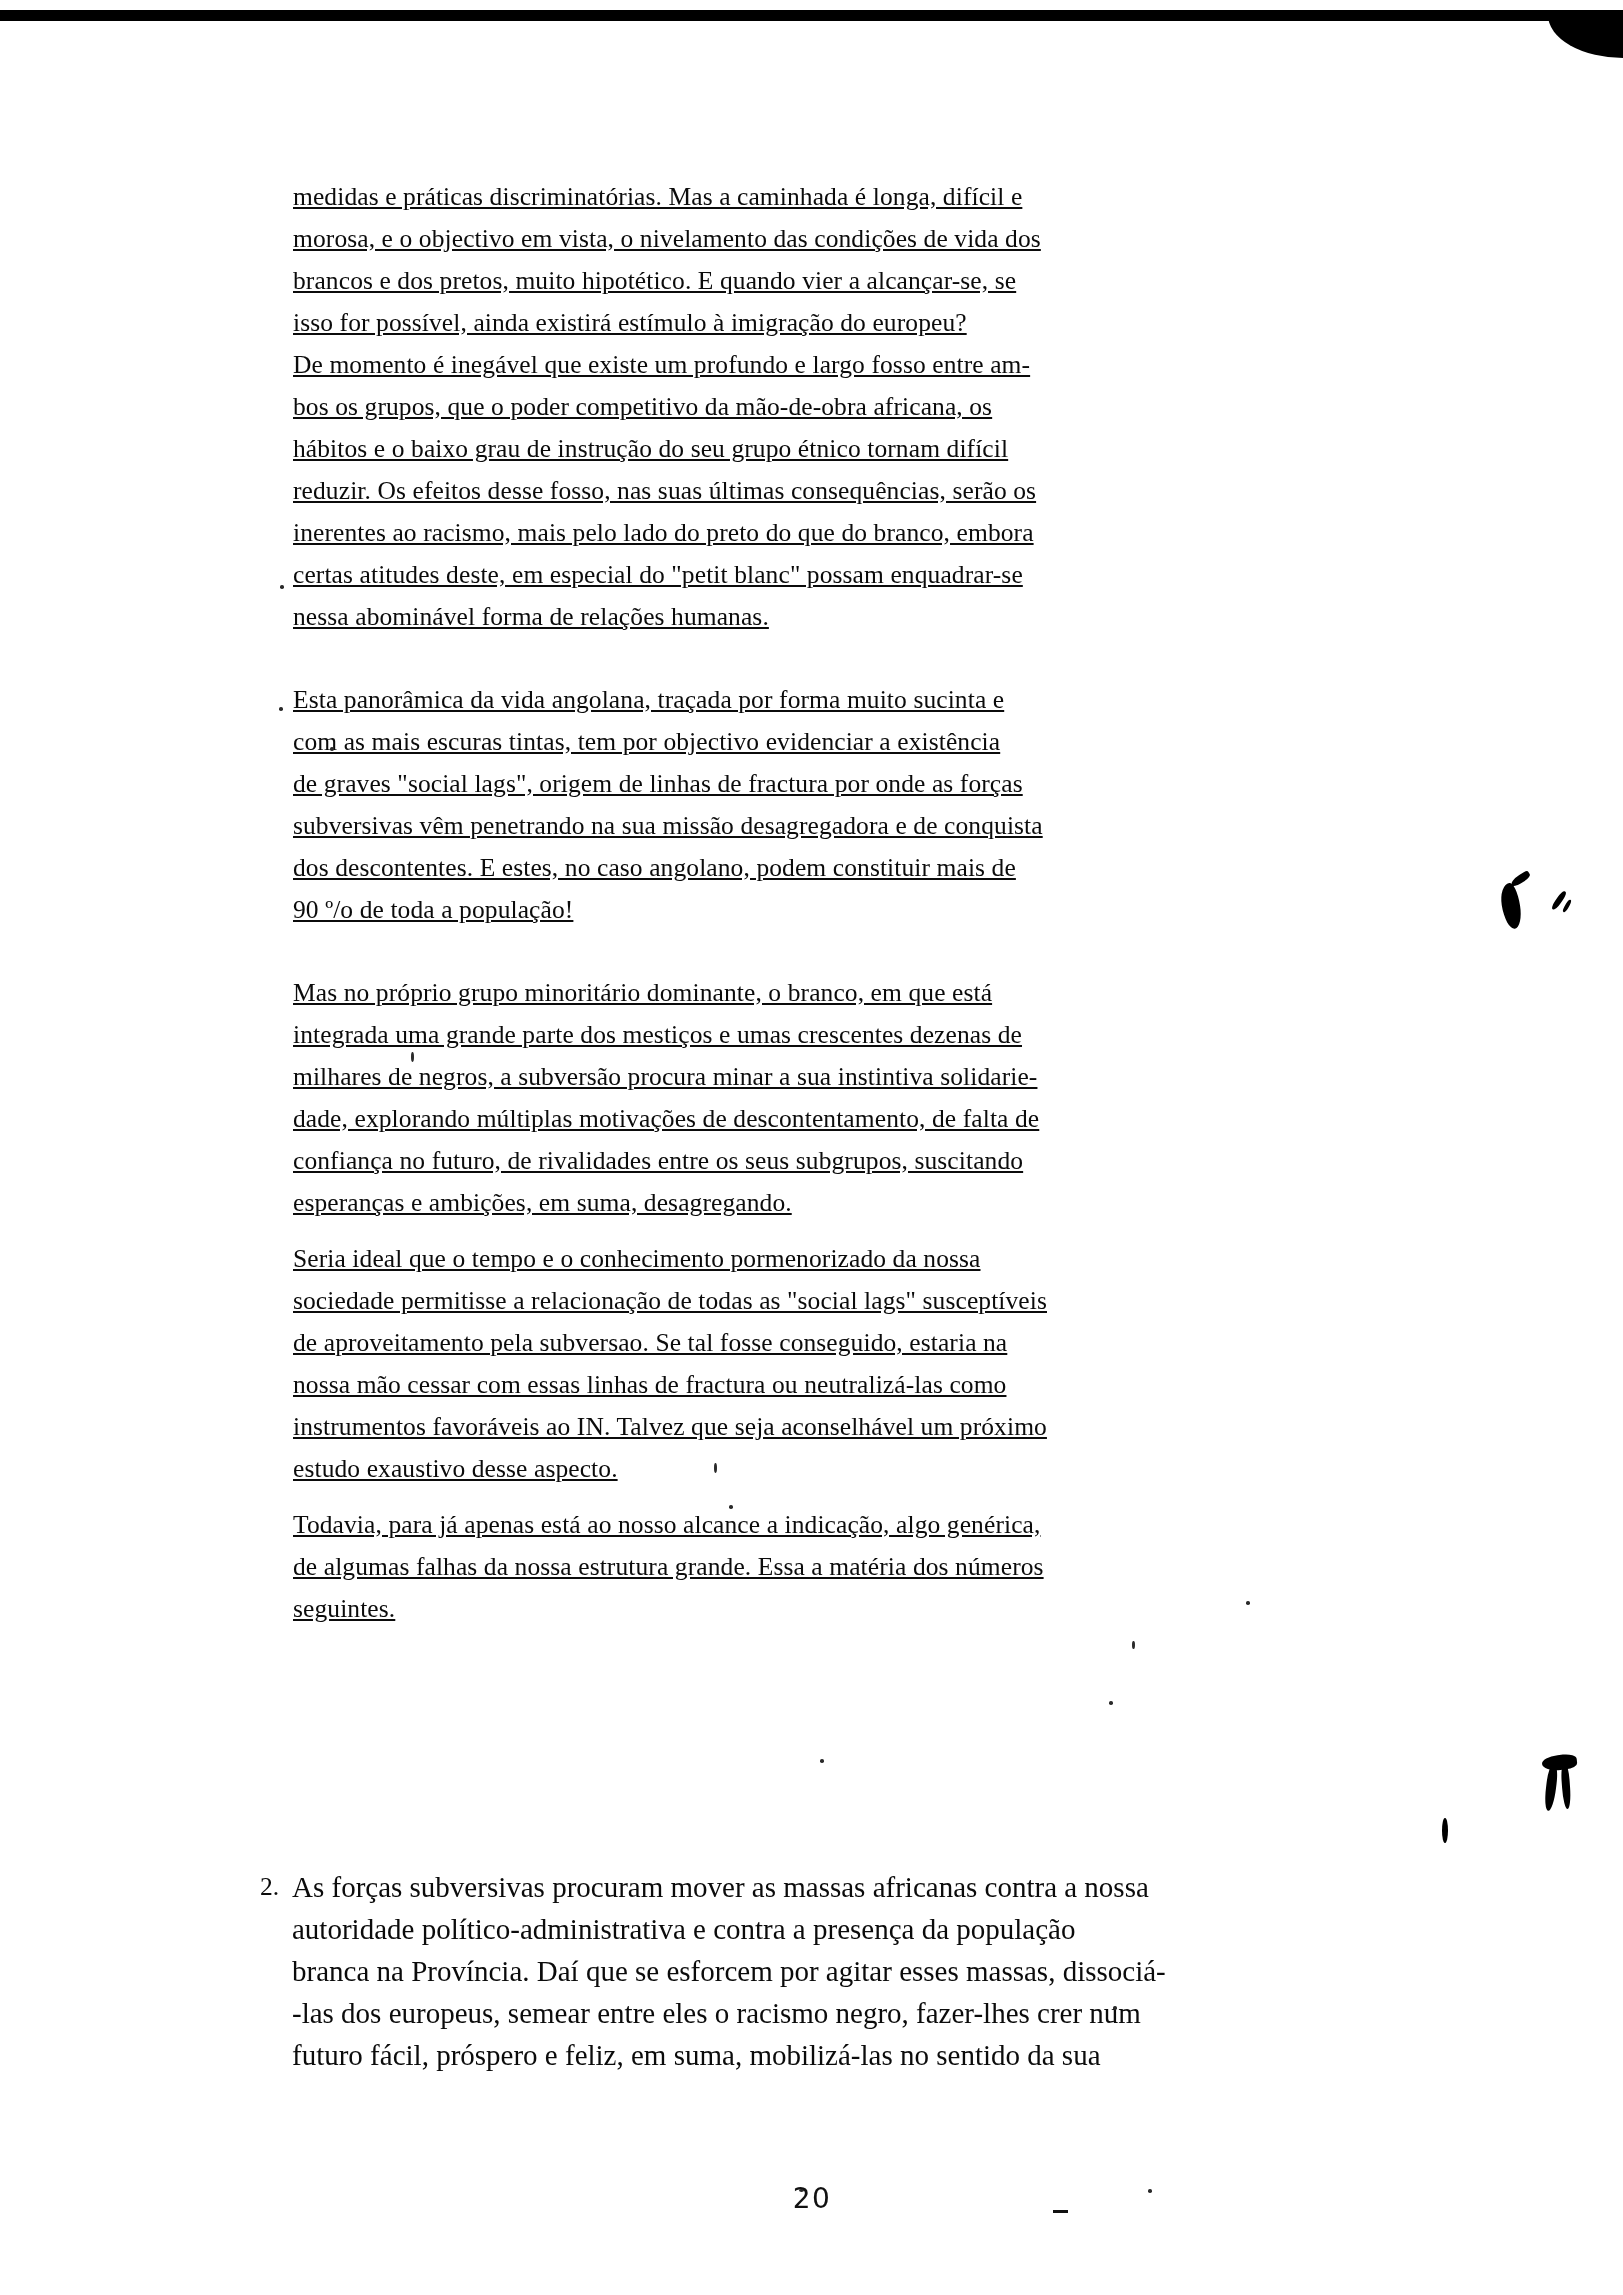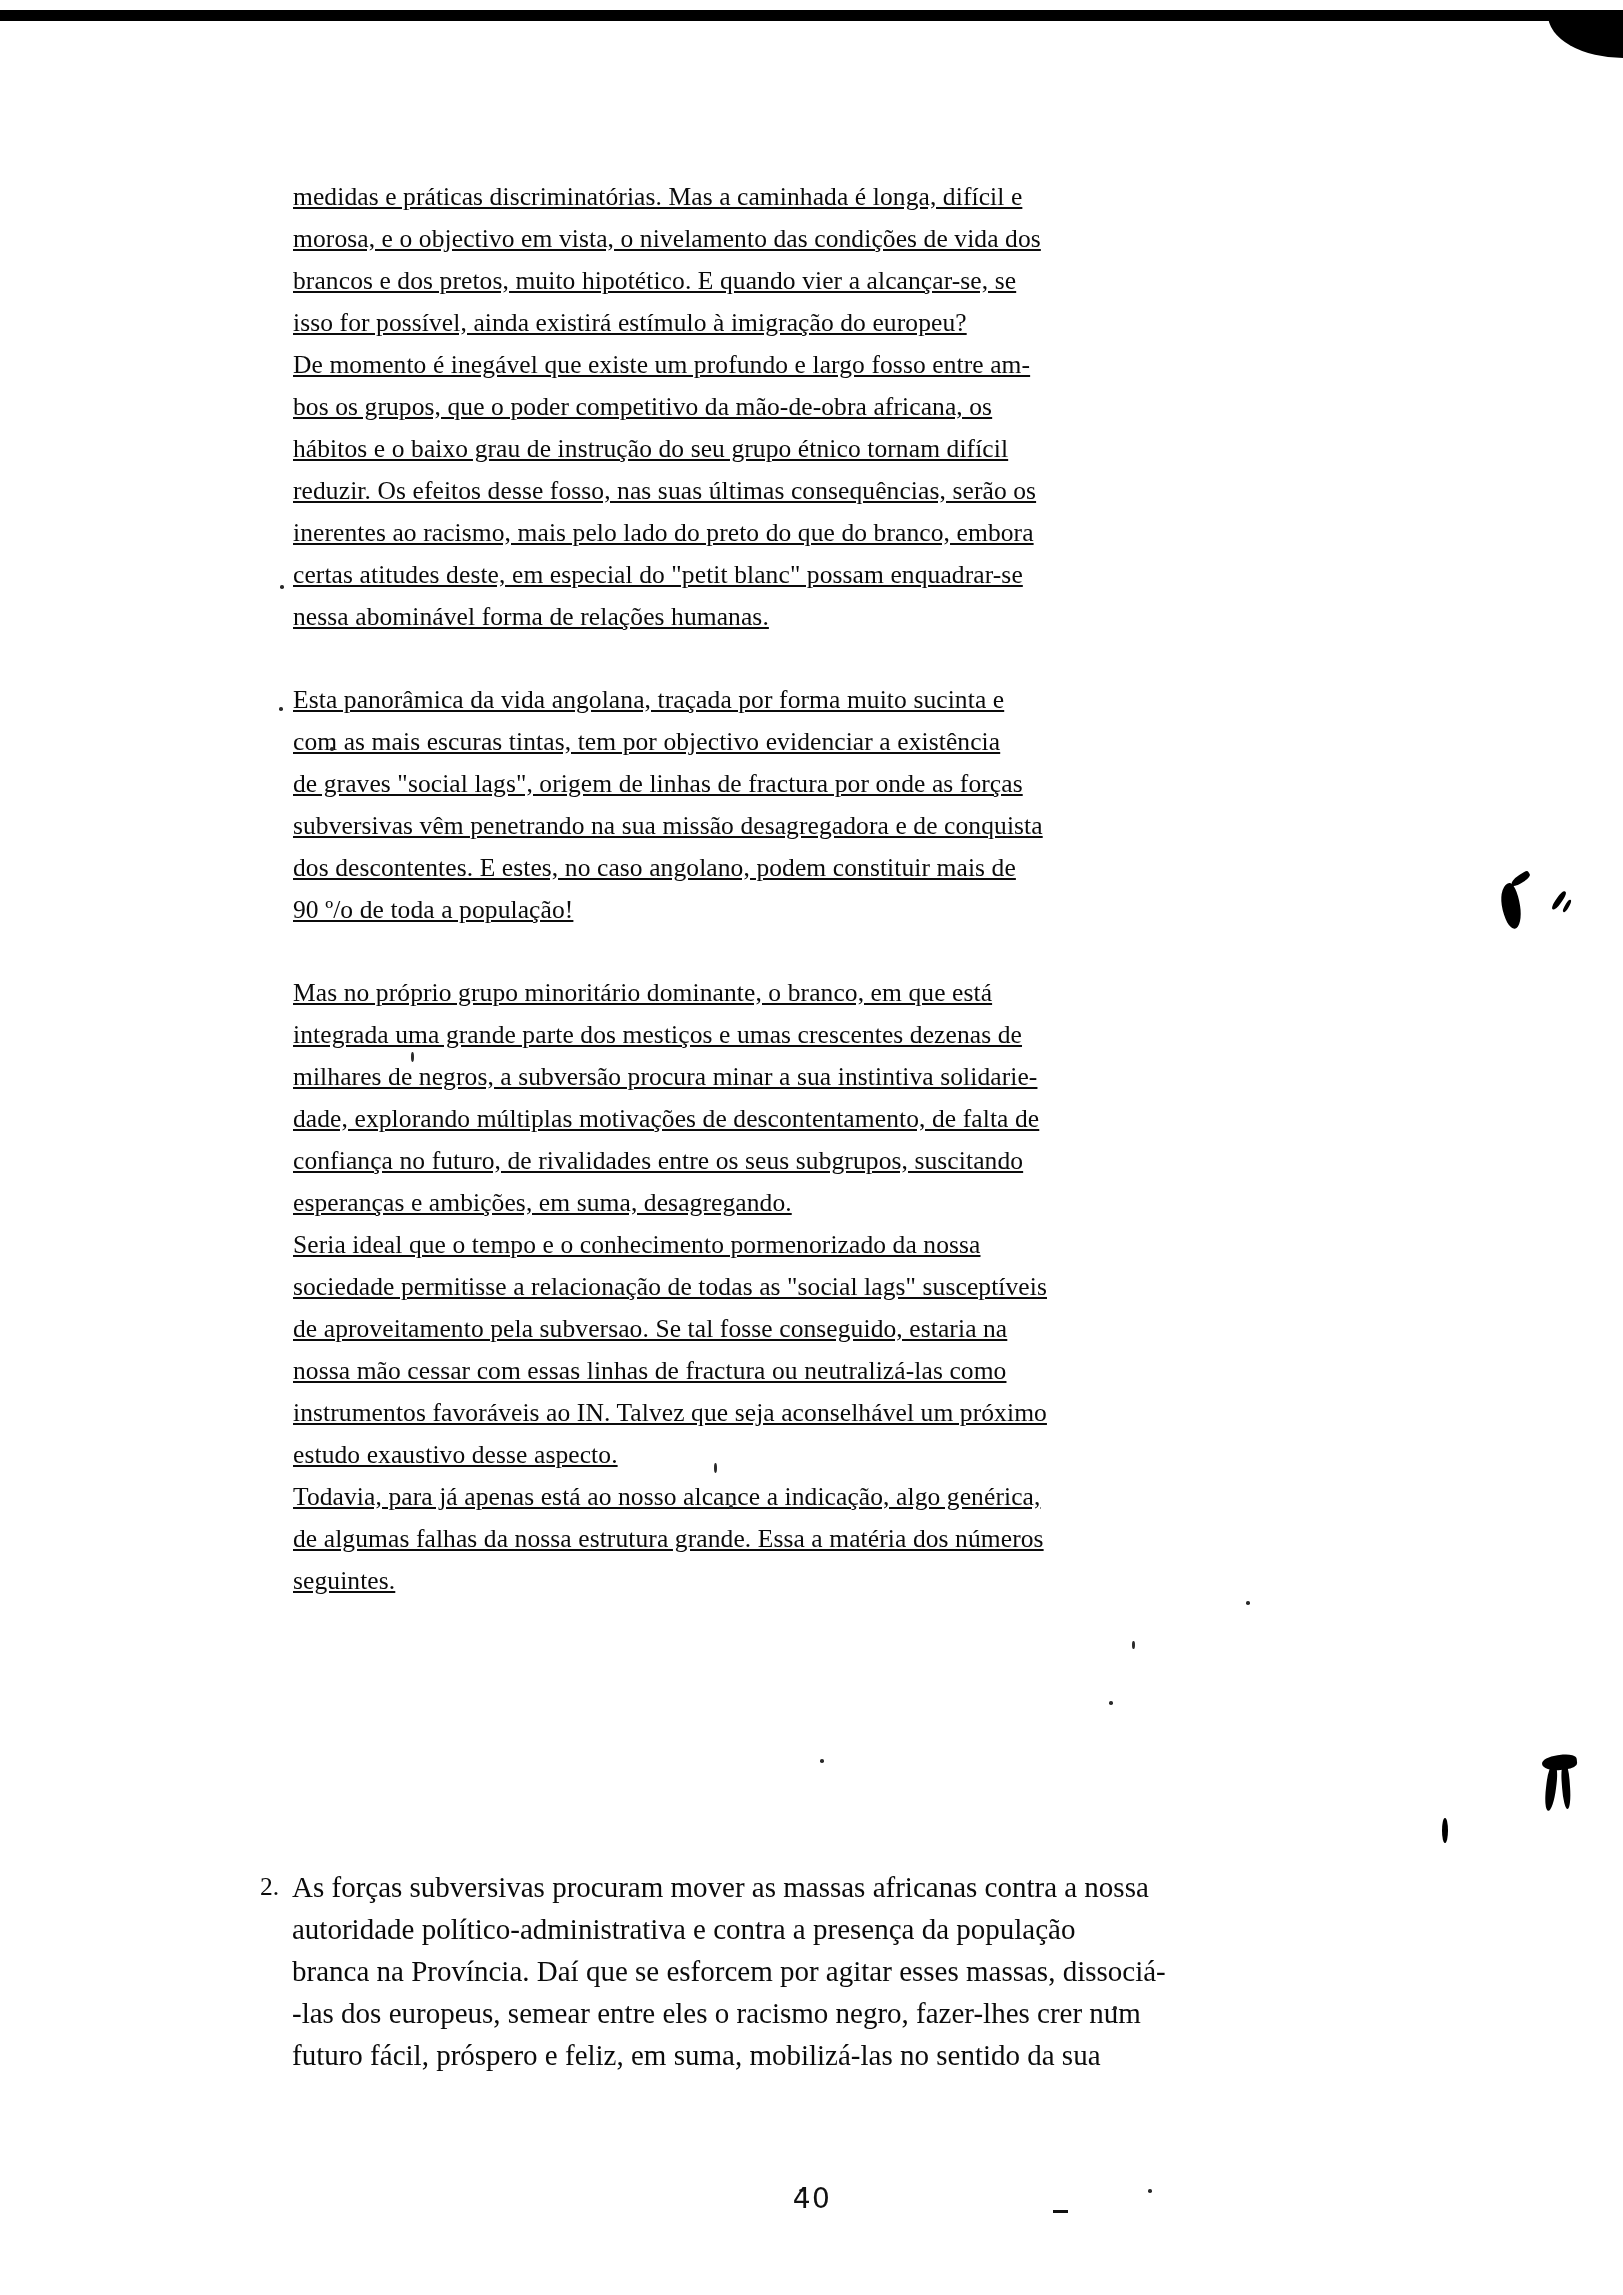--- a/index.html
+++ b/index.html
@@ -49,21 +49,21 @@
     font-size: 25.5px;
     line-height: 42px;
     color: #0b0b0b;
     letter-spacing: 0.1px;
     margin: 0;
     text-align: left;
     white-space: pre-line;
     text-decoration: underline;
   }
   .para + .para {
-    margin-top: 0;
+    margin-top: 14px;
   }
   .gap-lg { margin-top: 41px !important; }
 
   
   .numbered-item {
     position: absolute;
     left: 260px;
     top: 1866px;
     width: 1043px;
     display: flex;
@@ -252,17 +252,17 @@
   <div class="speck" style="left:714px; top:1463px; width:2.8px;  height:9.8px;"></div>
   <div class="speck" style="left:729px; top:1505px; width:3.5px;  height:3.5px;"></div>
   <div class="speck" style="left:1246px; top:1601px; width:3.5px;  height:3.5px;"></div>
   <div class="speck" style="left:1132px; top:1641px; width:2.8px;  height:8.4px;"></div>
   <div class="speck" style="left:1109px; top:1701px; width:3.5px;  height:3.5px;"></div>
   <div class="speck" style="left:820px; top:1759px; width:3.5px;  height:3.5px;"></div>
   <div class="speck" style="left:1113px; top:2006px; width:3.5px;  height:3.5px;"></div>
   <div class="speck" style="left:1148px; top:2189px; width:3.5px;  height:3.5px;"></div>
   <div class="speck" style="left:799px; top:2189px; width:4.9px;  height:2.8px;"></div>
 
-  <div class="page-number">40</div>
+  <div class="page-number">20</div>
   <div class="footer-dash"></div>
 
 </div>
 
 
 </body></html>

